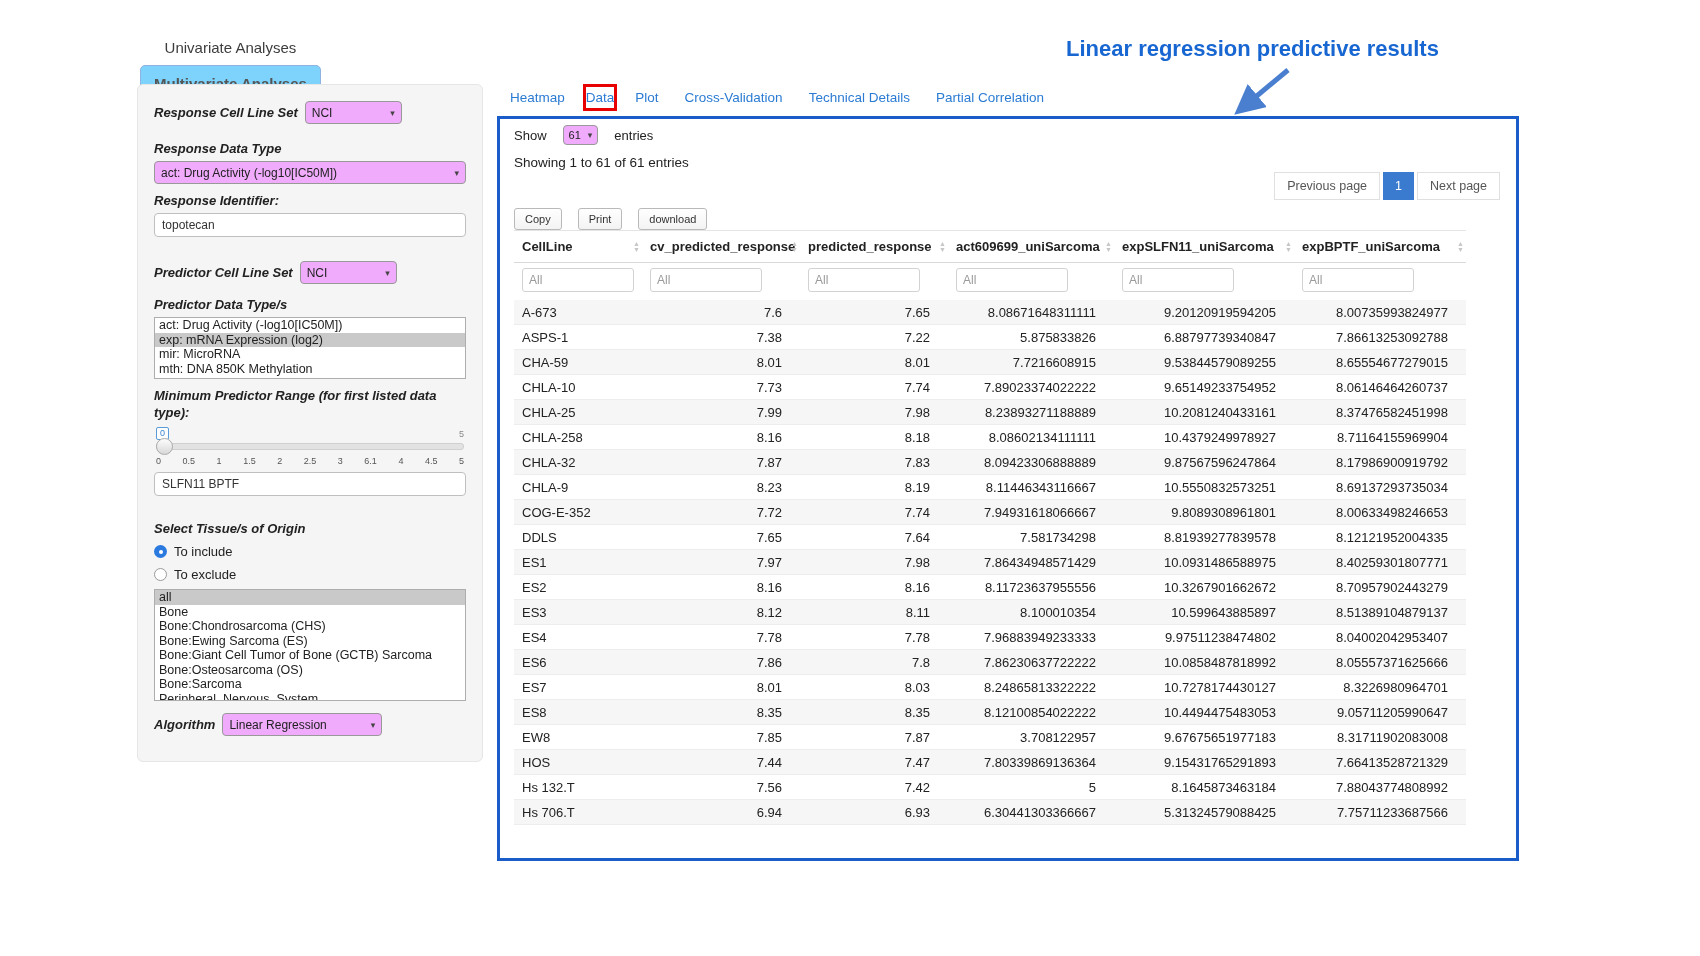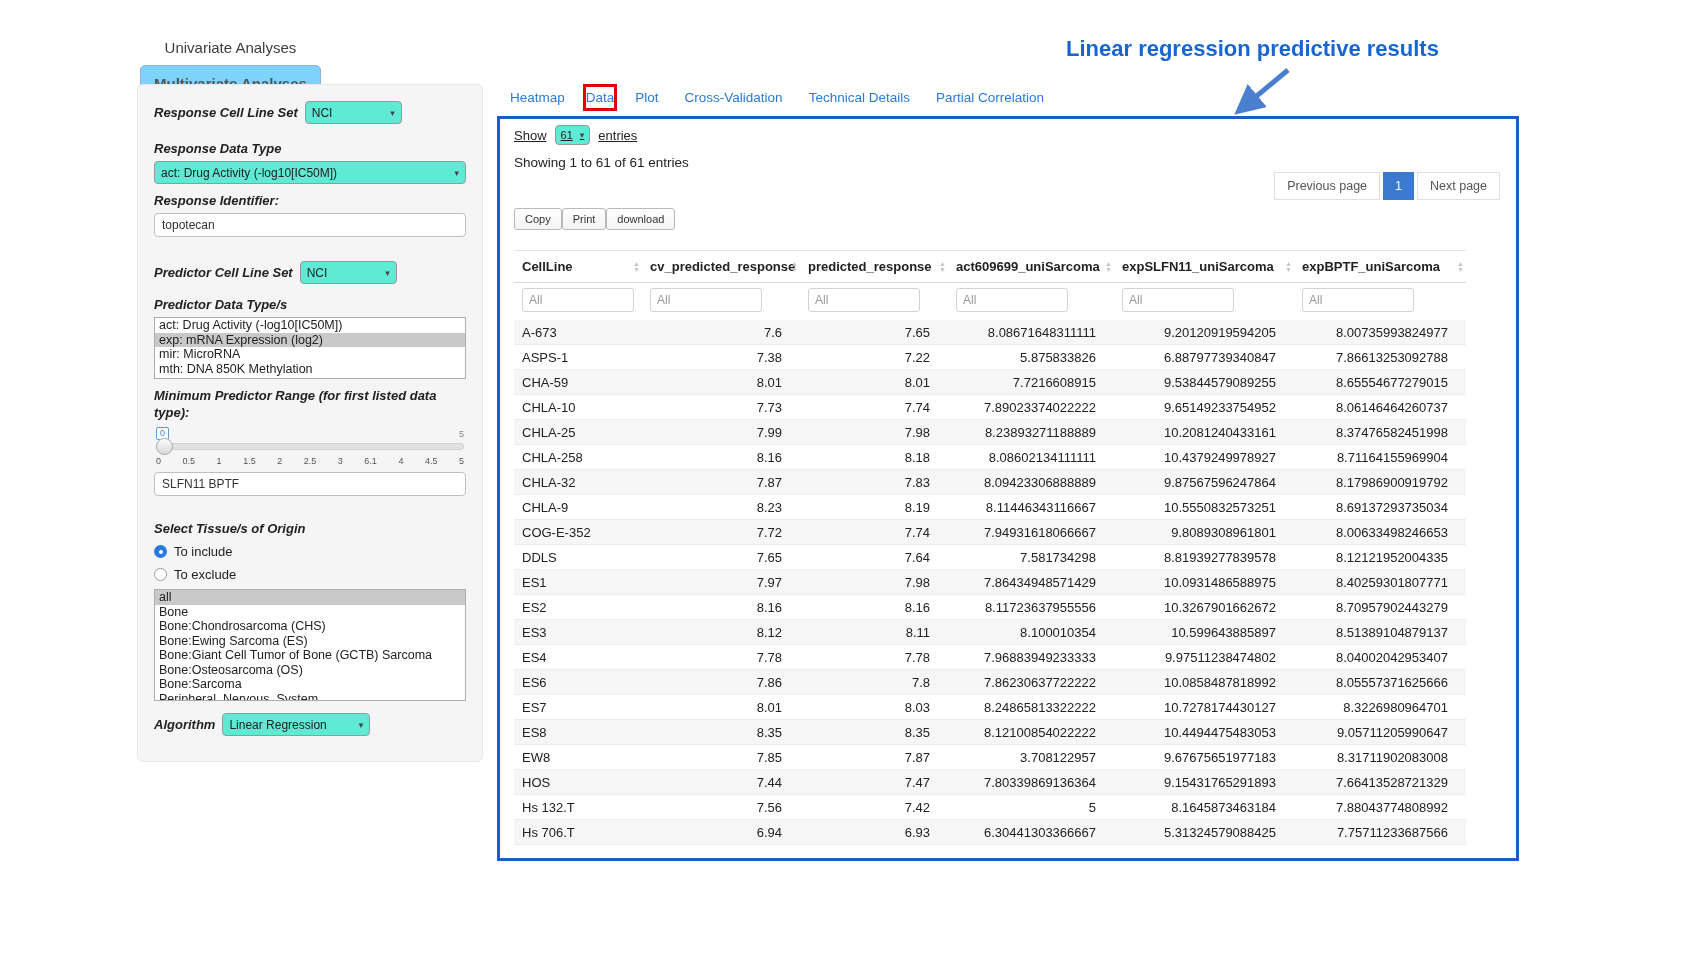--- a/index.html
+++ b/index.html
@@ -16,21 +16,21 @@
   .annotation{position:absolute;left:1066px;top:36px;font-size:22px;font-weight:bold;
               color:#1766d1;white-space:nowrap;}
   .annotation-arrow{position:absolute;left:1226px;top:66px;}
 
   
   .sidebar{position:absolute;left:137px;top:84px;width:346px;min-height:678px;
            background:#f5f5f5;border:1px solid #e6e6e6;border-radius:6px;
            padding:16px;box-sizing:border-box;font-size:13px;}
   .sb-label{font-weight:bold;margin-bottom:4px;line-height:17px;font-style:italic;}
   .inline-row{display:flex;align-items:center;gap:7px;}
-  .sel{display:inline-flex;align-items:center;justify-content:space-between;background:#5eead4;
+  .sel{display:inline-flex;align-items:center;justify-content:space-between;background:#f0abfc;
        border:1px solid #999;border-radius:4px;height:23px;padding:0 6px;font-size:12px;
        color:#222;cursor:pointer;box-sizing:border-box;white-space:nowrap;}
   .sel .caret{font-size:9px;color:#444;margin-left:7px;}
   .sel.full{width:100%;}
   .txt{width:100%;box-sizing:border-box;height:24px;border:1px solid #bfbfbf;border-radius:4px;
        background:#fff;font-size:12px;padding:2px 7px;color:#333;font-family:"Liberation Sans",sans-serif;}
   .listbox{background:#fff;border:1px solid #adadad;overflow:hidden;font-size:12.5px;}
   .listbox .option{padding:0 4px;line-height:14.5px;white-space:nowrap;cursor:pointer;}
   .listbox .option.selected{background:#c9c9c9;}
   .mb8{margin-bottom:8px;}.mb10{margin-bottom:10px;}.mb12{margin-bottom:12px;}
@@ -56,28 +56,28 @@
 
   
   .results-tabs{position:absolute;left:510px;top:84px;display:flex;align-items:center;gap:26px;
                 font-size:13.5px;color:#2b7bd3;}
   .results-tabs .tab{cursor:pointer;white-space:nowrap;}
   .results-tabs .tab.highlighted{border:3px solid #e80000;padding:3px 0;margin:0 -8px;}
 
   
   .panel{position:absolute;left:497px;top:116px;width:1022px;height:745px;border:3px solid #1a5cc8;
          background:#fff;box-sizing:border-box;padding:5px 16px 0 14px;overflow:hidden;}
-  .show-row{display:flex;align-items:center;gap:8px;font-size:13px;margin-top:1px;text-decoration:underline;}
+  .show-row{display:flex;align-items:center;gap:16px;font-size:13px;margin-top:1px;}
   .sel.small{height:20px;font-size:11px;padding:0 5px;}
   .showing{font-size:13.5px;margin-top:10px;}
   .pagination-row{display:flex;justify-content:flex-end;align-items:center;gap:3px;margin-top:2px;}
   .page-btn{border:1px solid #e0e0e0;background:#fff;color:#555;font-size:12.5px;
             padding:6px 12px;cursor:pointer;white-space:nowrap;}
   .page-btn.current{background:#3a7bd0;border-color:#3a7bd0;color:#fff;padding:6px 11px;}
-  .toolbar{display:flex;gap:0;margin:8px 0 20px;}
+  .toolbar{display:flex;gap:16px;margin:8px 0 0;}
   .tool-btn{border:1px solid #b9b9b9;background:linear-gradient(#fff,#f3f3f3);border-radius:3px;
             font-size:11px;color:#333;padding:4px 10px;cursor:pointer;font-family:inherit;}
 
   
   table{border-collapse:collapse;font-size:13px;color:#222;table-layout:fixed;width:952px;}
   thead th{font-weight:bold;text-align:left;padding:8px 20px 8px 8px;border-top:1px solid #e4e4e4;
            border-bottom:1px solid #d9d9d9;position:relative;font-size:13px;white-space:nowrap;
            overflow:hidden;}
   .sort-icon{position:absolute;right:2px;top:50%;transform:translateY(-50%);display:flex;
              flex-direction:column;line-height:6px;font-size:7px;color:#c6c6c6;cursor:pointer;}
@@ -187,21 +187,21 @@
       <div class="option">Bone:Chondrosarcoma (CHS)</div>
       <div class="option">Bone:Ewing Sarcoma (ES)</div>
       <div class="option">Bone:Giant Cell Tumor of Bone (GCTB) Sarcoma</div>
       <div class="option">Bone:Osteosarcoma (OS)</div>
       <div class="option">Bone:Sarcoma</div>
       <div class="option">Peripheral_Nervous_System</div>
     </div>
 
   <div class="inline-row">
     <span class="sb-label" style="margin-bottom:0">Algorithm</span>
-    <div class="sel" style="width:148px">
+    <div class="sel" style="width:160px">
       <span>Linear Regression</span>
       <span class="caret">▾</span>
     </div>
   </div>
 </div>
 
 <div class="results-tabs">
     <div class="tab">Heatmap</div>
     <div class="tab highlighted">Data</div>
     <div class="tab">Plot</div>

